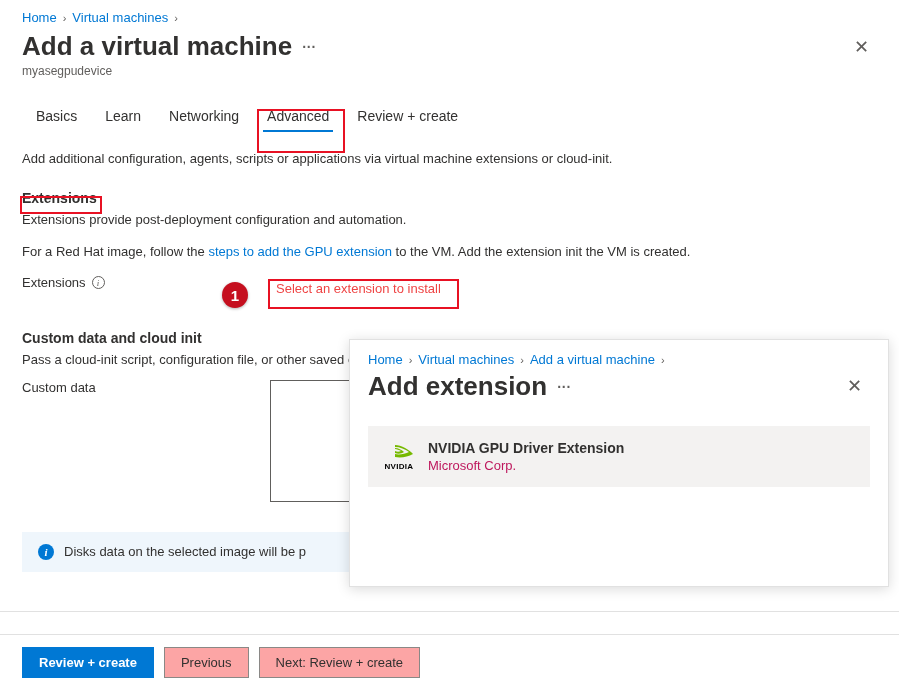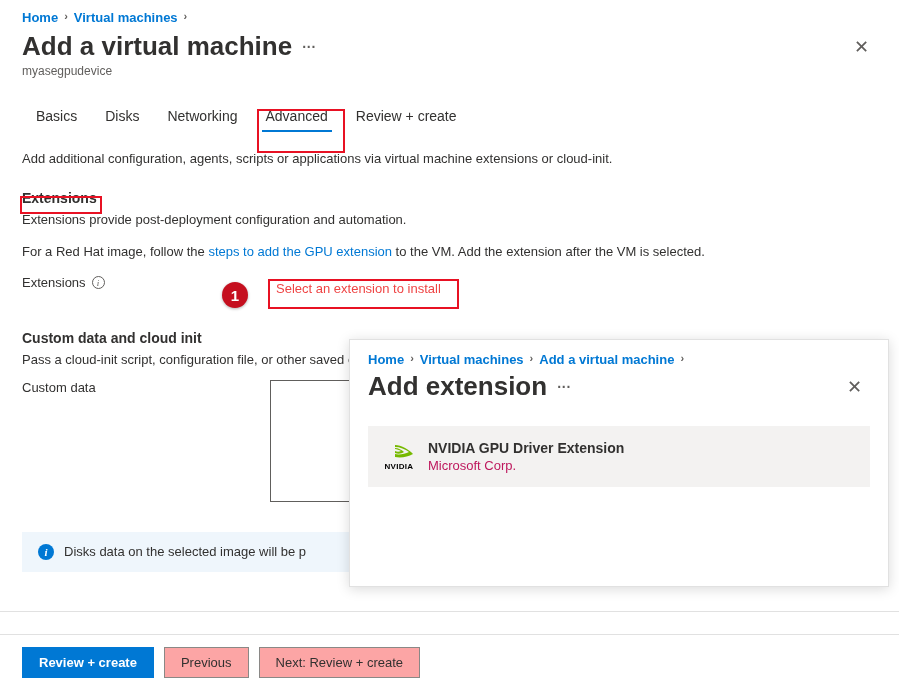--- a/index.html
+++ b/index.html
@@ -1,20 +1,20 @@
 <!DOCTYPE html>
 <html><head>
   <meta charset="utf-8">
   <style>
     * { box-sizing: border-box; margin: 0; padding: 0; }
     body { font-family: 'Segoe UI', Arial, sans-serif; font-size: 13px; color: #323130; background: #fff; width: 899px; height: 690px; position: relative; overflow: hidden; }
     
     .main-panel { padding: 10px 22px 0 22px; height: 612px; border-bottom: 1px solid #e1e1e1; }
     
-    .breadcrumb { font-size: 13px; color: #0078d4; display:flex; gap:6px; margin-bottom: 6px; font-weight: bold;}
+    .breadcrumb { font-size: 13px; color: #0078d4; display:flex; align-items:center; gap:6px; margin-bottom: 6px;}
     .breadcrumb a { color: #0078d4; text-decoration: none; cursor:pointer; }
     .breadcrumb .chevron { color:#605e5c; font-size:11px; }
     
     .header-row { display:flex; align-items:center; justify-content:space-between; }
     .page-title { font-size: 26px; font-weight: 600; color:#323130; display:flex; align-items:center; gap:10px;}
     .ellipsis { color:#605e5c; font-size:14px; cursor:pointer; }
     .close-x { font-size:18px; color:#605e5c; cursor:pointer; padding:4px 8px; font-weight:300;}
     .subtitle { font-size:12px; color:#605e5c; margin-top:2px; margin-bottom:24px;}
     
     .tabs { display:flex; gap:0; border-bottom:0; margin-bottom:18px; position:relative;}
@@ -44,21 +44,21 @@
     
     .custom-section { margin-top:28px;}
     .textarea { width:320px; height:122px; border:1px solid #605e5c; background:#fff; margin-left:-2px;}
     
     .info-bar { background:#eff6fc; padding:12px 16px; margin-top:30px; display:flex; align-items:center; gap:10px; font-size:13px;}
     .info-bar-icon { width:16px; height:16px; border-radius:50%; background:#0078d4; color:#fff; display:flex; align-items:center; justify-content:center; font-size:11px; font-style:italic; font-weight:bold; font-family:serif; flex-shrink:0;}
     
     
     .float-panel { position:absolute; left:349px; top:339px; width:540px; height:248px; background:#fff; border:1px solid #e1e1e1; box-shadow:0 2px 12px rgba(0,0,0,.15); padding:12px 18px;}
     .float-panel .breadcrumb { margin-bottom:4px;}
-    .float-header { display:flex; justify-content:space-between; align-items:flex-end;}
+    .float-header { display:flex; justify-content:space-between; align-items:flex-start;}
     .float-title { font-size:26px; font-weight:600; display:flex; align-items:center; gap:10px;}
     
     .ext-card { background:#f3f2f1; padding:14px 16px; margin-top:24px; display:flex; align-items:center; gap:14px; cursor:pointer;}
     .nvidia-logo { display:flex; flex-direction:column; align-items:center; font-size:8px; font-weight:700; color:#000; letter-spacing:0.3px;}
     .nvidia-eye { width:30px; height:18px; position:relative; margin-bottom:2px;}
     .nvidia-eye svg { width:30px; height:18px;}
     .ext-info .ext-name { font-size:14px; font-weight:600; color:#323130;}
     .ext-info .ext-pub { font-size:13px; color:#be185d; margin-top:2px;}
     
     
@@ -81,32 +81,32 @@
     <div class="page-title">
       <span>Add a virtual machine</span>
       <span class="ellipsis">···</span>
     </div>
     <span class="close-x">✕</span>
   </div>
   <div class="subtitle">myasegpudevice</div>
 
   <div class="tabs">
     <div class="tab">Basics</div>
-    <div class="tab">Disks</div>
+    <div class="tab">Learn</div>
     <div class="tab">Networking</div>
     <div class="tab active">Advanced</div>
     <div class="tab">Review + create</div>
   </div>
 
   <div class="desc">Add additional configuration, agents, scripts or applications via virtual machine extensions or cloud-init.</div>
 
   <div class="section-title">Extensions</div>
   <div class="section-text">Extensions provide post-deployment configuration and automation.</div>
   <div class="section-text" style="margin-top:12px">
-    <span>For a Red Hat image, follow the </span><a class="link">steps to add the GPU extension</a><span> to the VM. Add the extension after the VM is selected.</span>
+    <span>For a Red Hat image, follow the </span><a class="link">steps to add the GPU extension</a><span> to the VM. Add the extension init the VM is created.</span>
   </div>
 
   <div class="field-row">
     <div class="field-label">
       <span>Extensions</span>
       <span class="info-icon">i</span>
     </div>
     <span class="select-link">Select an extension to install</span>
   </div>
 

